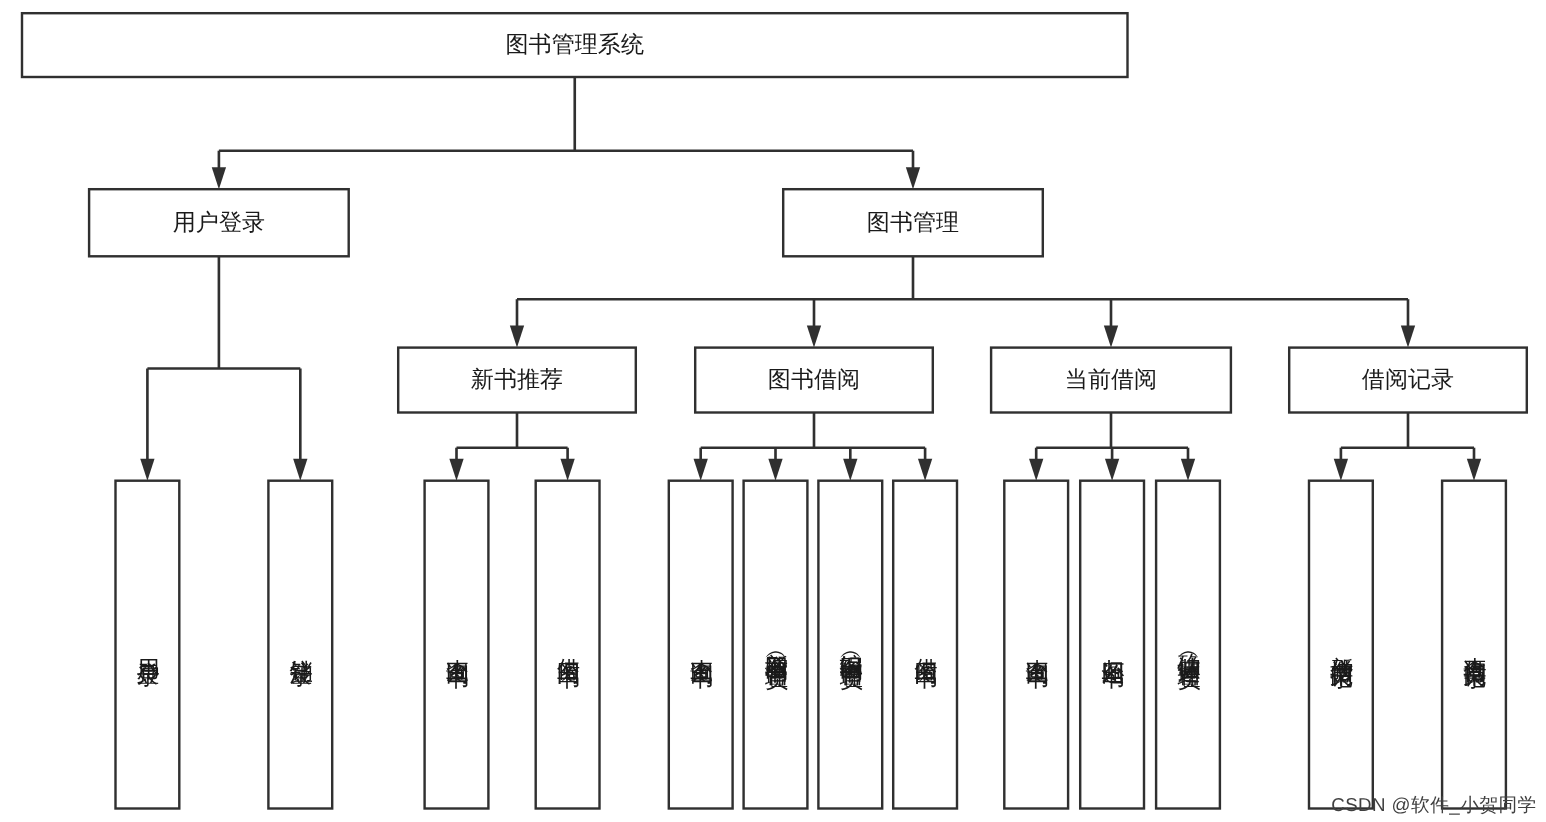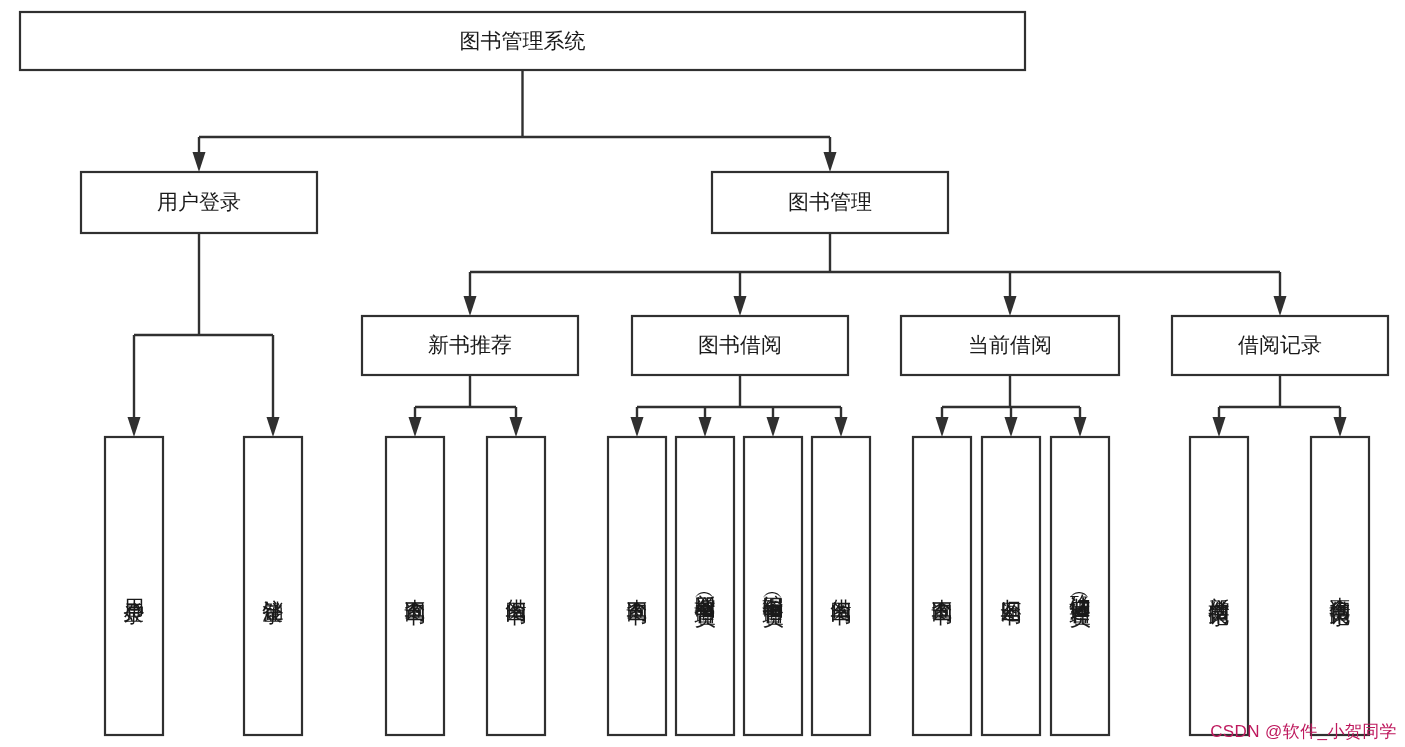--- a/index.html
+++ b/index.html
@@ -66,21 +66,21 @@
     color: #1a1a1a;
     letter-spacing: 2px;
     white-space: nowrap;
   }
   .watermark {
     position: absolute;
     right: 8px;
     bottom: 4px;
     font-family: "Liberation Sans", "DejaVu Sans", sans-serif;
     font-size: 17px;
-    color: #be185d;
+    color: #404040;
     white-space: nowrap;
     letter-spacing: 0.4px;
   }
 </style>
 </head>
 <body>
 
 <div id="diagram-root">
 
   <svg id="tree-svg" viewBox="0 0 1405 747" xmlns="http://www.w3.org/2000/svg">

